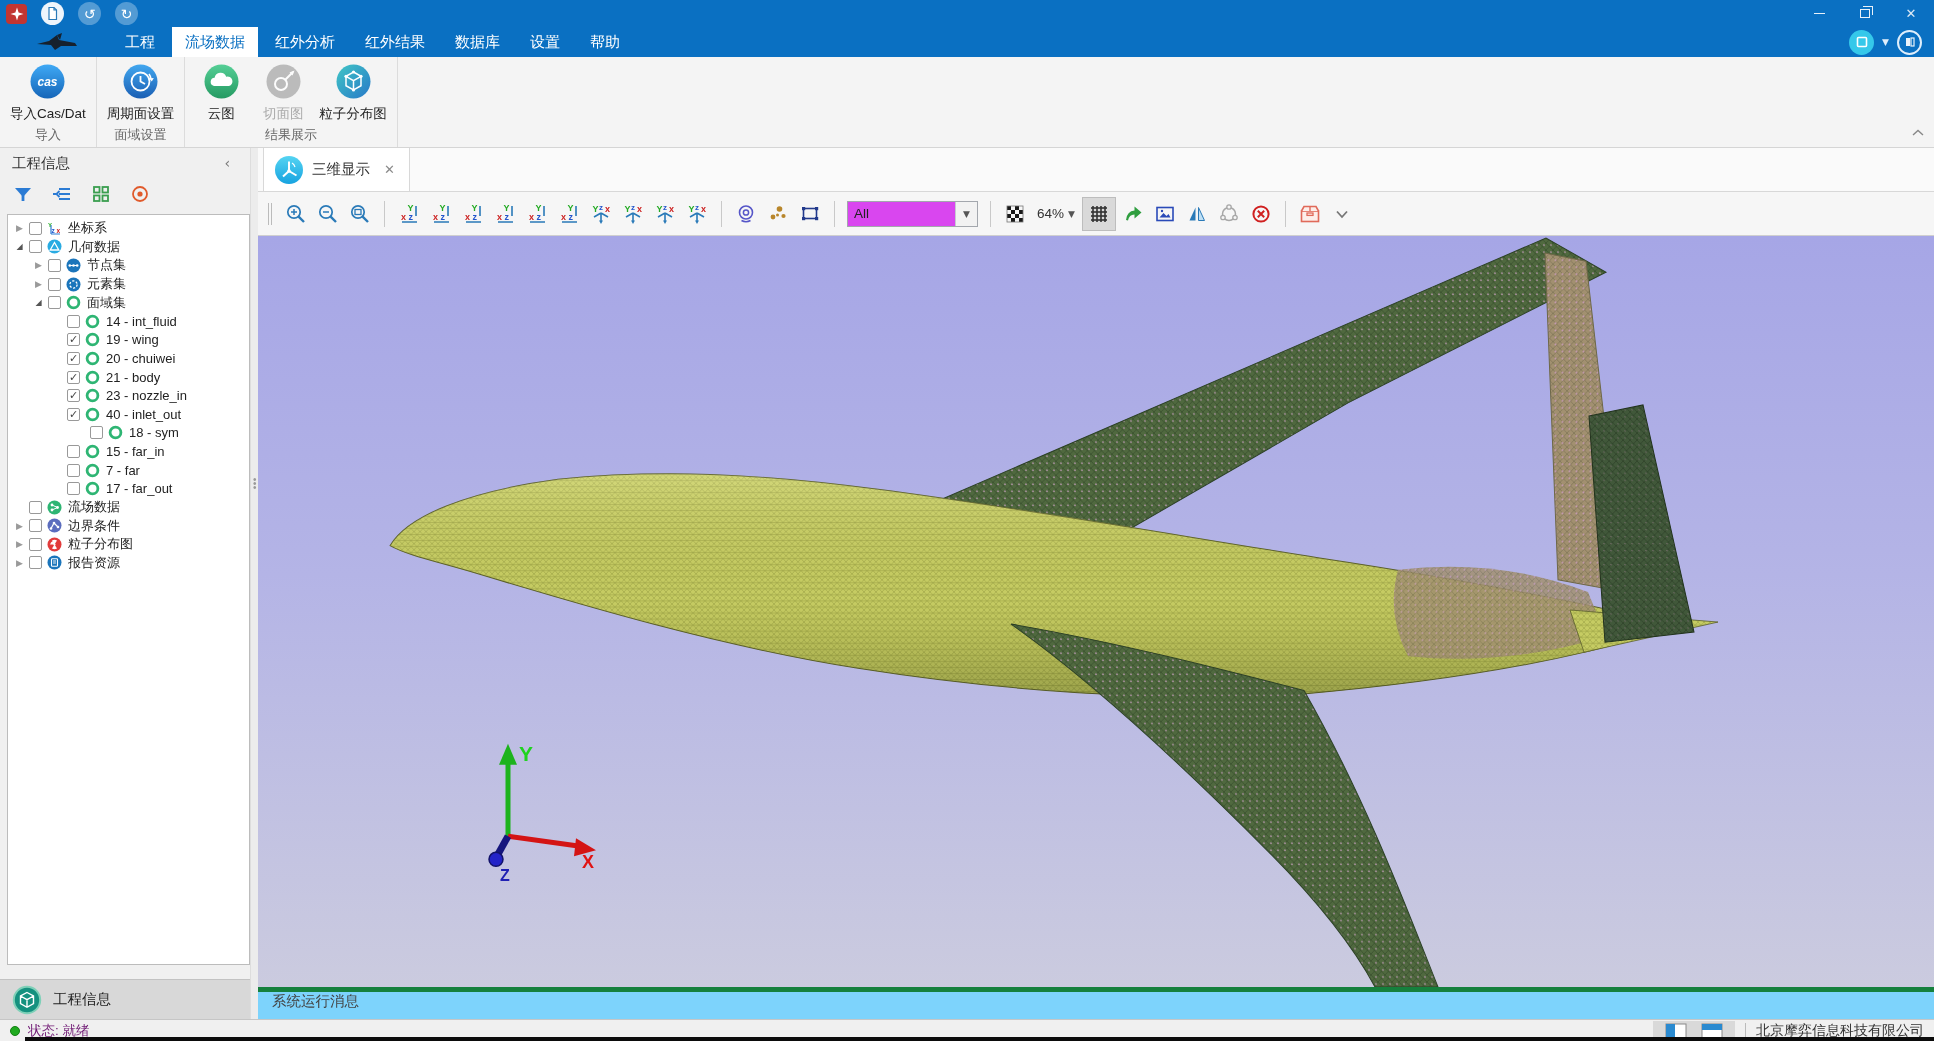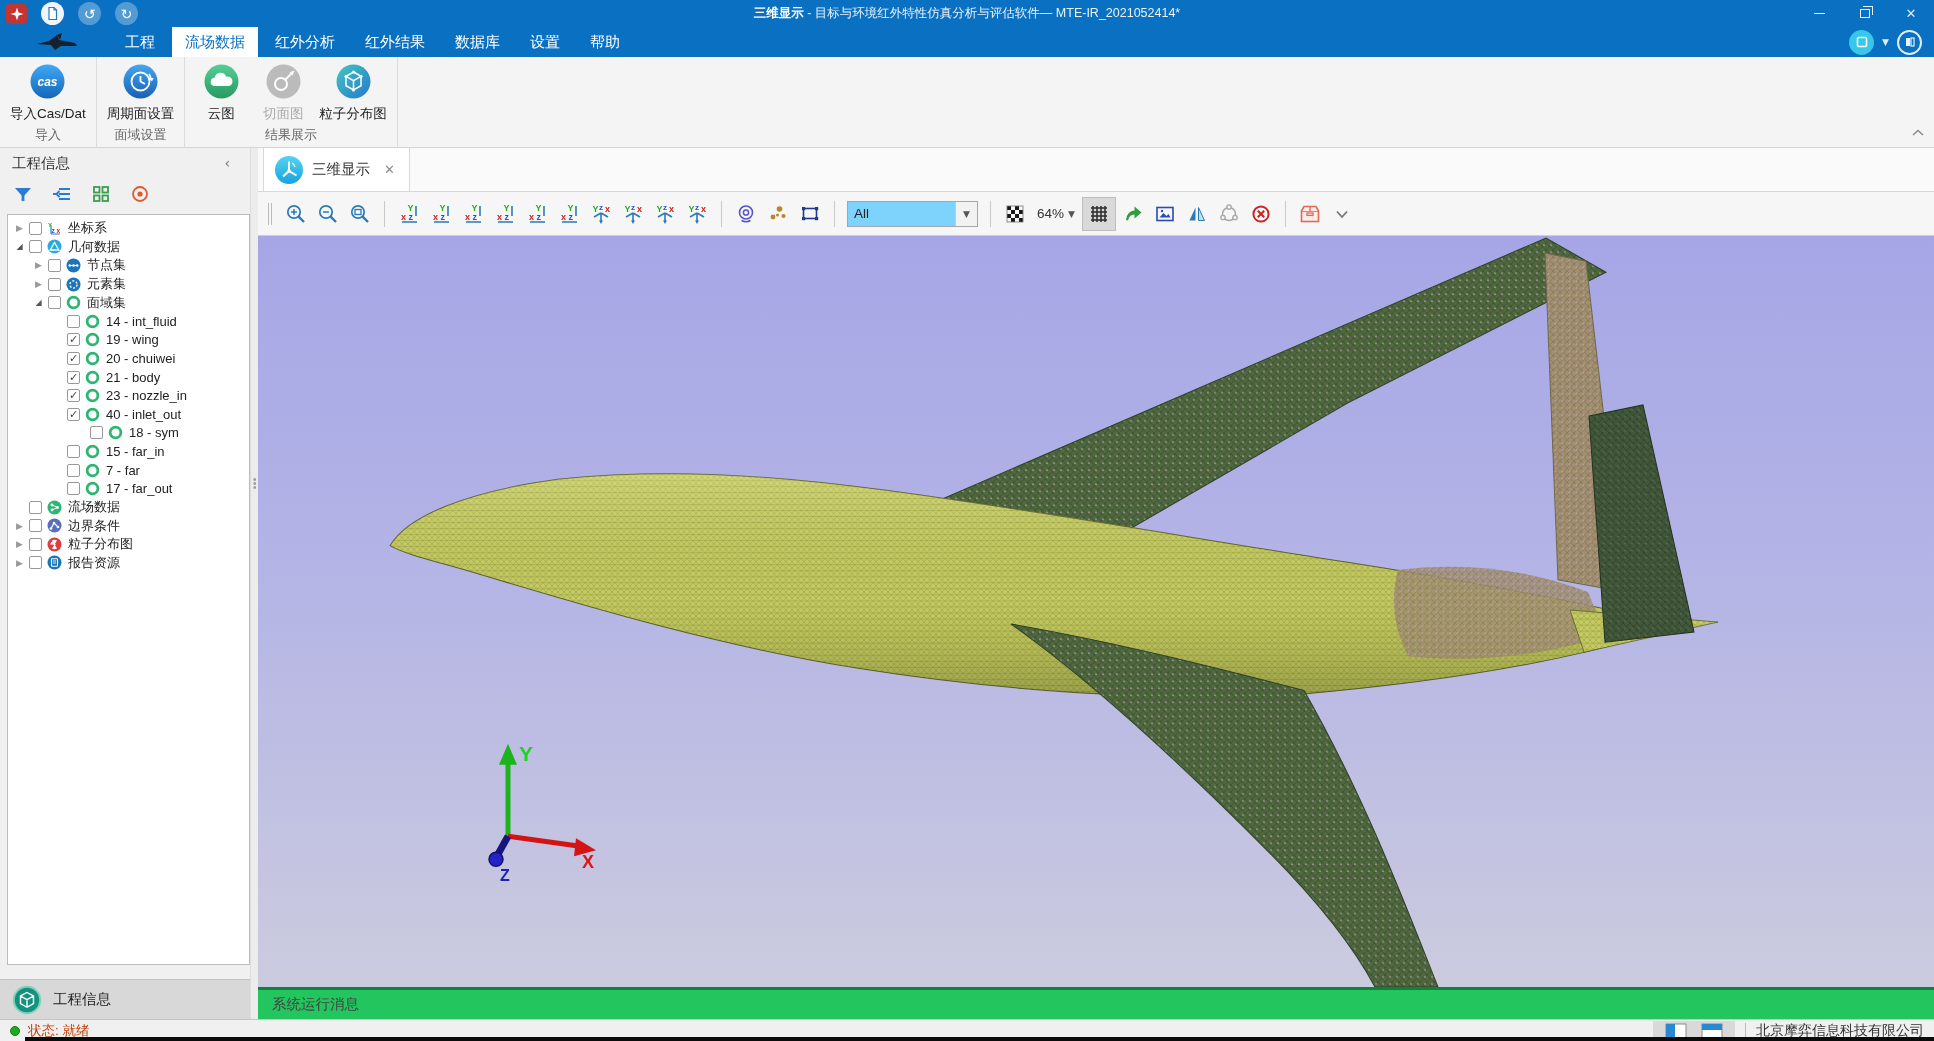--- a/index.html
+++ b/index.html
@@ -75,40 +75,40 @@
   .tab .tabicon { width:30px; height:30px; border-radius:50%; display:flex; }
   .tab .tablabel { font-size:14.5px; color:#333; }
   .tab .tabclose { color:#8a8a8a; font-size:13px; margin-left:6px; font-family:"DejaVu Sans",sans-serif; }
 
   
   .vtoolbar { height:44px; background:#f6f6f6; border-bottom:1px solid #cfcfcf; display:flex; align-items:center; flex:0 0 auto; padding-left:8px; }
   .vt-handle { width:4px; height:22px; border-left:1px solid #bbb; border-right:1px solid #bbb; margin:0 8px 0 2px; }
   .vt-btn { width:30px; height:30px; display:flex; align-items:center; justify-content:center; border:1px solid transparent; margin:0 1px; background:none; }
   .vt-btn.active { background:#d9d9d9; border-color:#bdbdbd; width:34px; height:34px; }
   .vt-sep { width:1px; height:26px; background:#c9c9c9; margin:0 8px; }
-  .vt-combo { width:131px; height:26px; background:#7dd3fc; border:1px solid #a3a7ad; display:flex; align-items:center; margin:0 4px; }
+  .vt-combo { width:131px; height:26px; background:#d946ef; border:1px solid #a3a7ad; display:flex; align-items:center; margin:0 4px; }
   .vt-combo .cval { flex:1; font-size:13.5px; color:#222; padding-left:6px; }
   .vt-combo .cbtnbox { width:22px; height:100%; border-left:1px solid #c7cbd1; background:#f2f2f2; display:flex; align-items:center; justify-content:center; color:#555; font-size:9px; font-family:"DejaVu Sans",sans-serif; }
   .vt-zoom { display:flex; align-items:center; gap:4px; margin:0 6px; font-size:13.5px; color:#333; }
   .vt-zoom .zcaret { font-size:9px; color:#555; font-family:"DejaVu Sans",sans-serif; }
 
   
   .viewport { flex:1; min-height:0; position:relative;
               background:linear-gradient(180deg, var(--vp-top,#a6a6e6) 0%, #b4b4e6 45%, var(--vp-bot,#cbcbdf) 100%); }
   .viewport svg.scene { position:absolute; inset:0; width:100%; height:100%; }
 
   
-  .messagebar { height:32px; background:#22c55e; border-top:3px solid #15803d; display:flex; align-items:center; padding-left:14px; flex:0 0 auto; }
+  .messagebar { height:32px; background:#7dd3fc; border-top:5px solid #15803d; display:flex; align-items:flex-start; padding-left:14px; flex:0 0 auto; }
   .messagebar .msg { font-size:14.5px; color:#444; }
 
   
   .statusbar { height:22px; background:#f0f0f0; border-top:1px solid #c6c6c6; display:flex; align-items:center; flex:0 0 auto; padding:0 10px; }
   .status-left { display:flex; align-items:center; gap:8px; }
   .status-dot { width:10px; height:10px; border-radius:50%; background:#1faa1f; border:1px solid #128012; }
-  .status-text { font-size:13.5px; color:#c2410c; }
+  .status-text { font-size:13.5px; color:#701a75; }
   .status-right { margin-left:auto; display:flex; align-items:center; gap:10px; }
   .layout-icons { background:#d9d9d9; display:flex; align-items:center; gap:14px; padding:2px 12px; }
   .status-vsep { width:1px; height:16px; background:#bbb; }
   .company { font-size:14px; color:#333; }
   .black-strip { position:absolute; left:25px; right:0; bottom:0; height:4px; background:#0b0b0b; }
 </style>
 </head>
 <body>
 
 <div class="app">
@@ -130,23 +130,20 @@
             </svg>
           </span>
         </div>
         <div class="cbtn dim">
           <span>↺</span>
         </div>
         <div class="cbtn dim">
           <span>↻</span>
         </div>
       </div>
-    <div class="titletext">
-      <span class="doc-t">三维显示</span><span> - 目标与环境红外特性仿真分析与评估软件— MTE-IR_2021052414*</span>
-    </div>
     <div class="wincontrols">
       <div class="wc">
           <div class="bar"></div>
         </div>
       <div class="wc">
           <div class="maxbox"></div>
         </div>
       <div class="wc close">
           <span>✕</span>
         </div>

